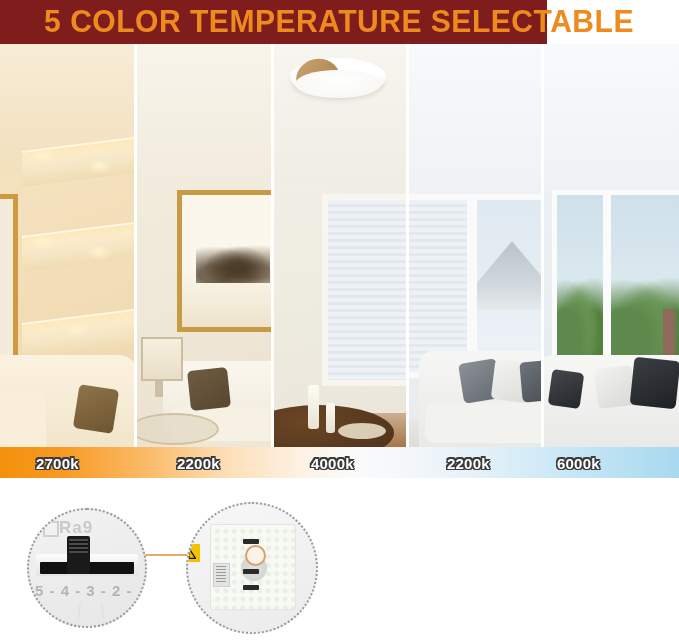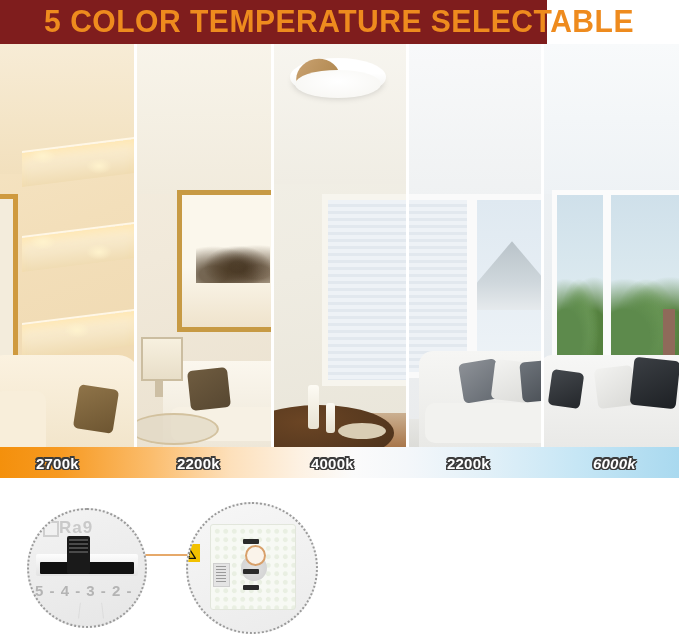--- a/index.html
+++ b/index.html
@@ -130,21 +130,21 @@
       #e1f0f8 72%,
       #c6e6f5 85%,
       #a9d9ef 100%);}
   .tlabel{position:absolute;top:50%;transform:translateY(-50%);
     font-size:15px;font-weight:bold;color:#ffffff;letter-spacing:.2px;
     text-shadow:
       -1.4px -1.4px 0 #3b3b3b, 1.4px -1.4px 0 #3b3b3b,
       -1.4px  1.4px 0 #3b3b3b, 1.4px  1.4px 0 #3b3b3b,
        0 -1.6px 0 #3b3b3b, 0 1.6px 0 #3b3b3b,
       -1.6px 0 0 #3b3b3b, 1.6px 0 0 #3b3b3b;}
-  .tl0{left:36px;} .tl1{left:177px;} .tl2{left:311px;text-align:center;} .tl3{left:447px;} .tl4{left:593px;font-style:italic;}
+  .tl0{left:36px;} .tl1{left:177px;} .tl2{left:311px;text-align:center;} .tl3{left:447px;} .tl4{left:557px;}
 
   
   .bottom{position:absolute;left:0;top:478px;width:679px;height:164px;background:#fff;}
 
   .circle{position:absolute;border-radius:50%;border:2px dotted #9a9a9a;
     background:linear-gradient(160deg,#f3f3f3,#e6e6e6);overflow:hidden;}
   .c-left{left:27px;top:30px;width:116px;height:116px;}
   .c-right{left:186px;top:24px;width:128px;height:128px;
     background:linear-gradient(160deg,#f7f7f7,#ebebeb);}
 

